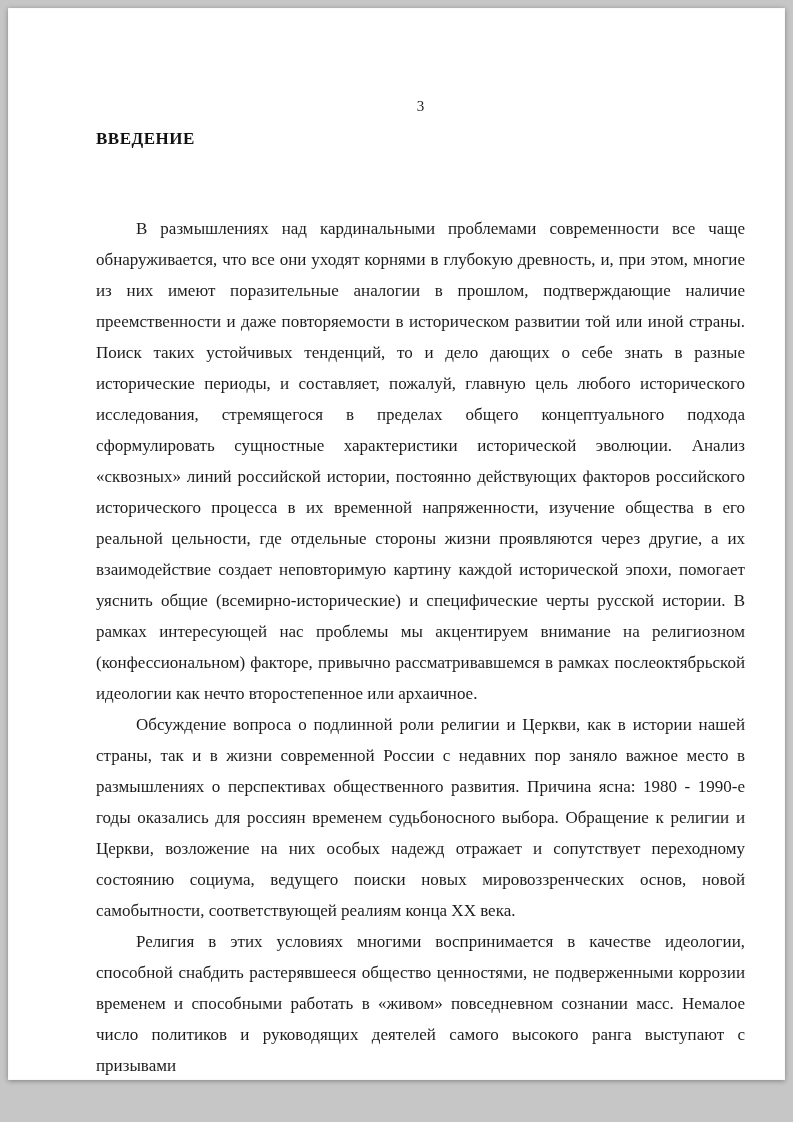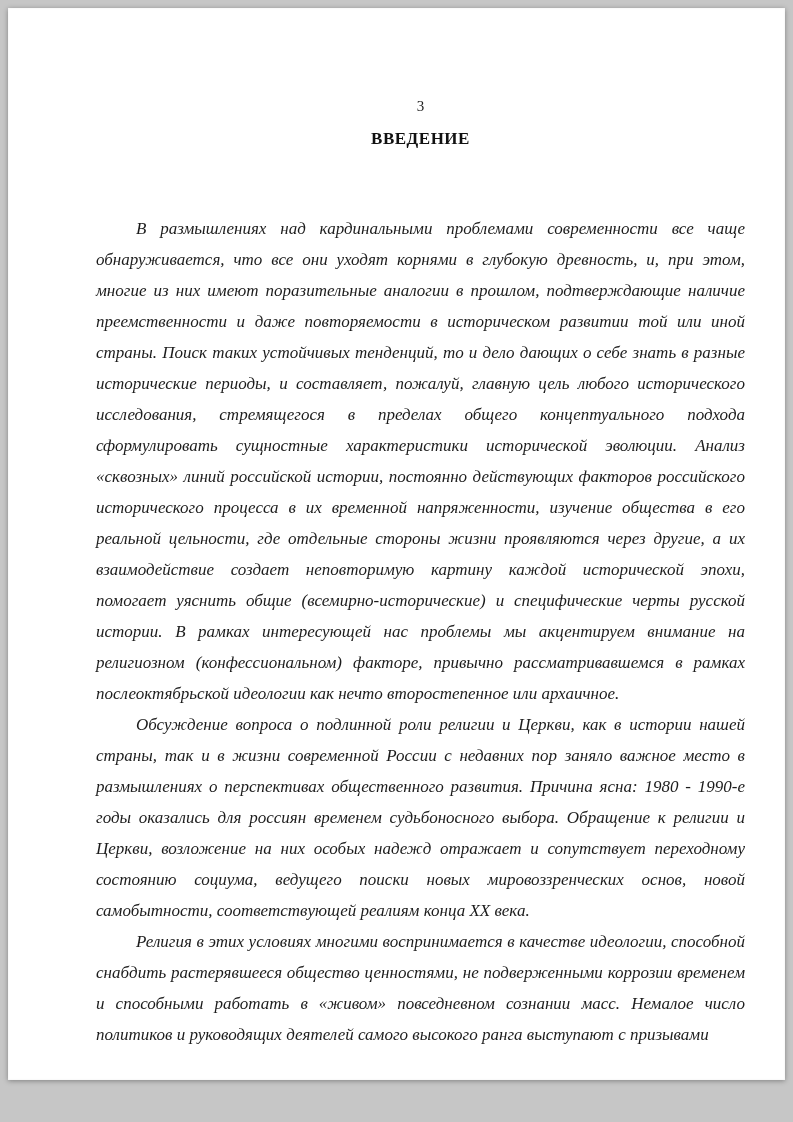--- a/index.html
+++ b/index.html
@@ -28,34 +28,32 @@
     color: #1a1a1a;
   }
   .page-number {
     padding-top: 90px;
     text-align: center;
     font-size: 15px;
     color: #222;
   }
   .doc-title {
     margin: 14px 0 0 0;
-    text-align: center;
     font-size: 17px;
     font-weight: bold;
     letter-spacing: 0.5px;
     color: #111;
   }
   .body-text p {
     margin: 0;
     font-size: 17px;
     line-height: 31px;
     text-align: justify;
     text-indent: 40px;
     color: #1c1c1c;
-    font-style: italic;
   }
   .body-text p.first {
     margin-top: 64px;
   }
 </style>
 </head>
 <body>
 
 <div class="page">
   <div class="content">

